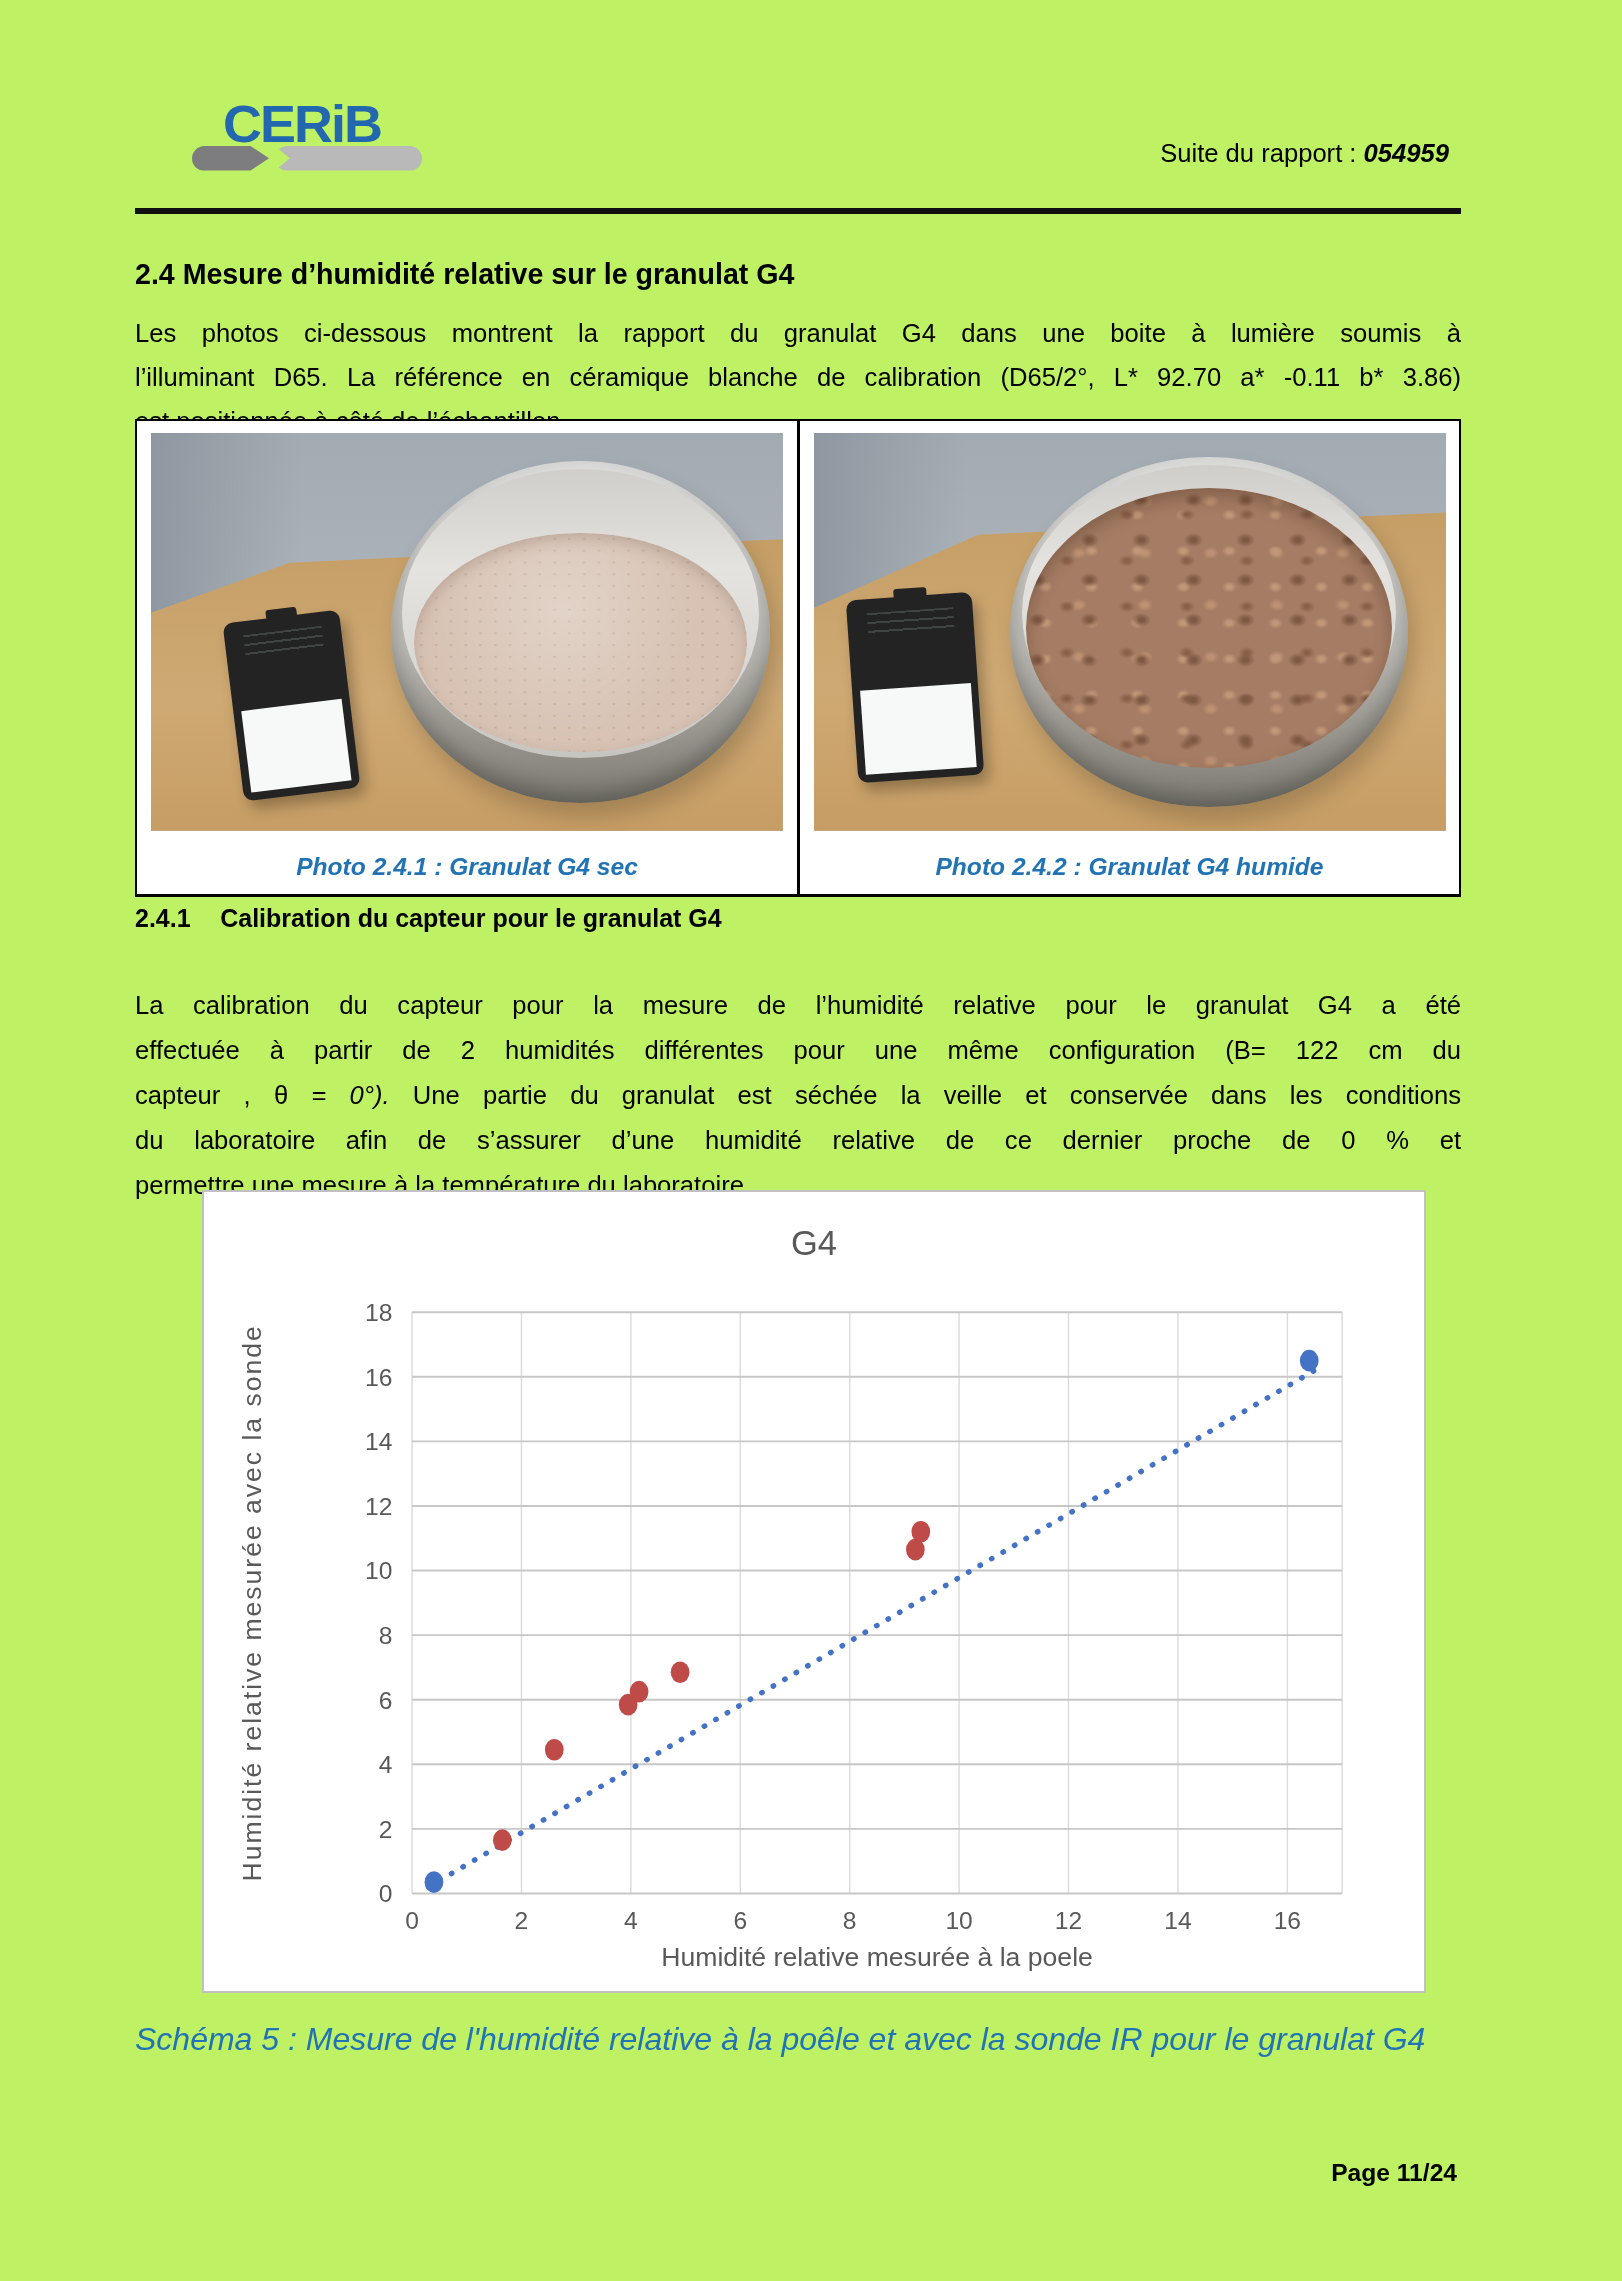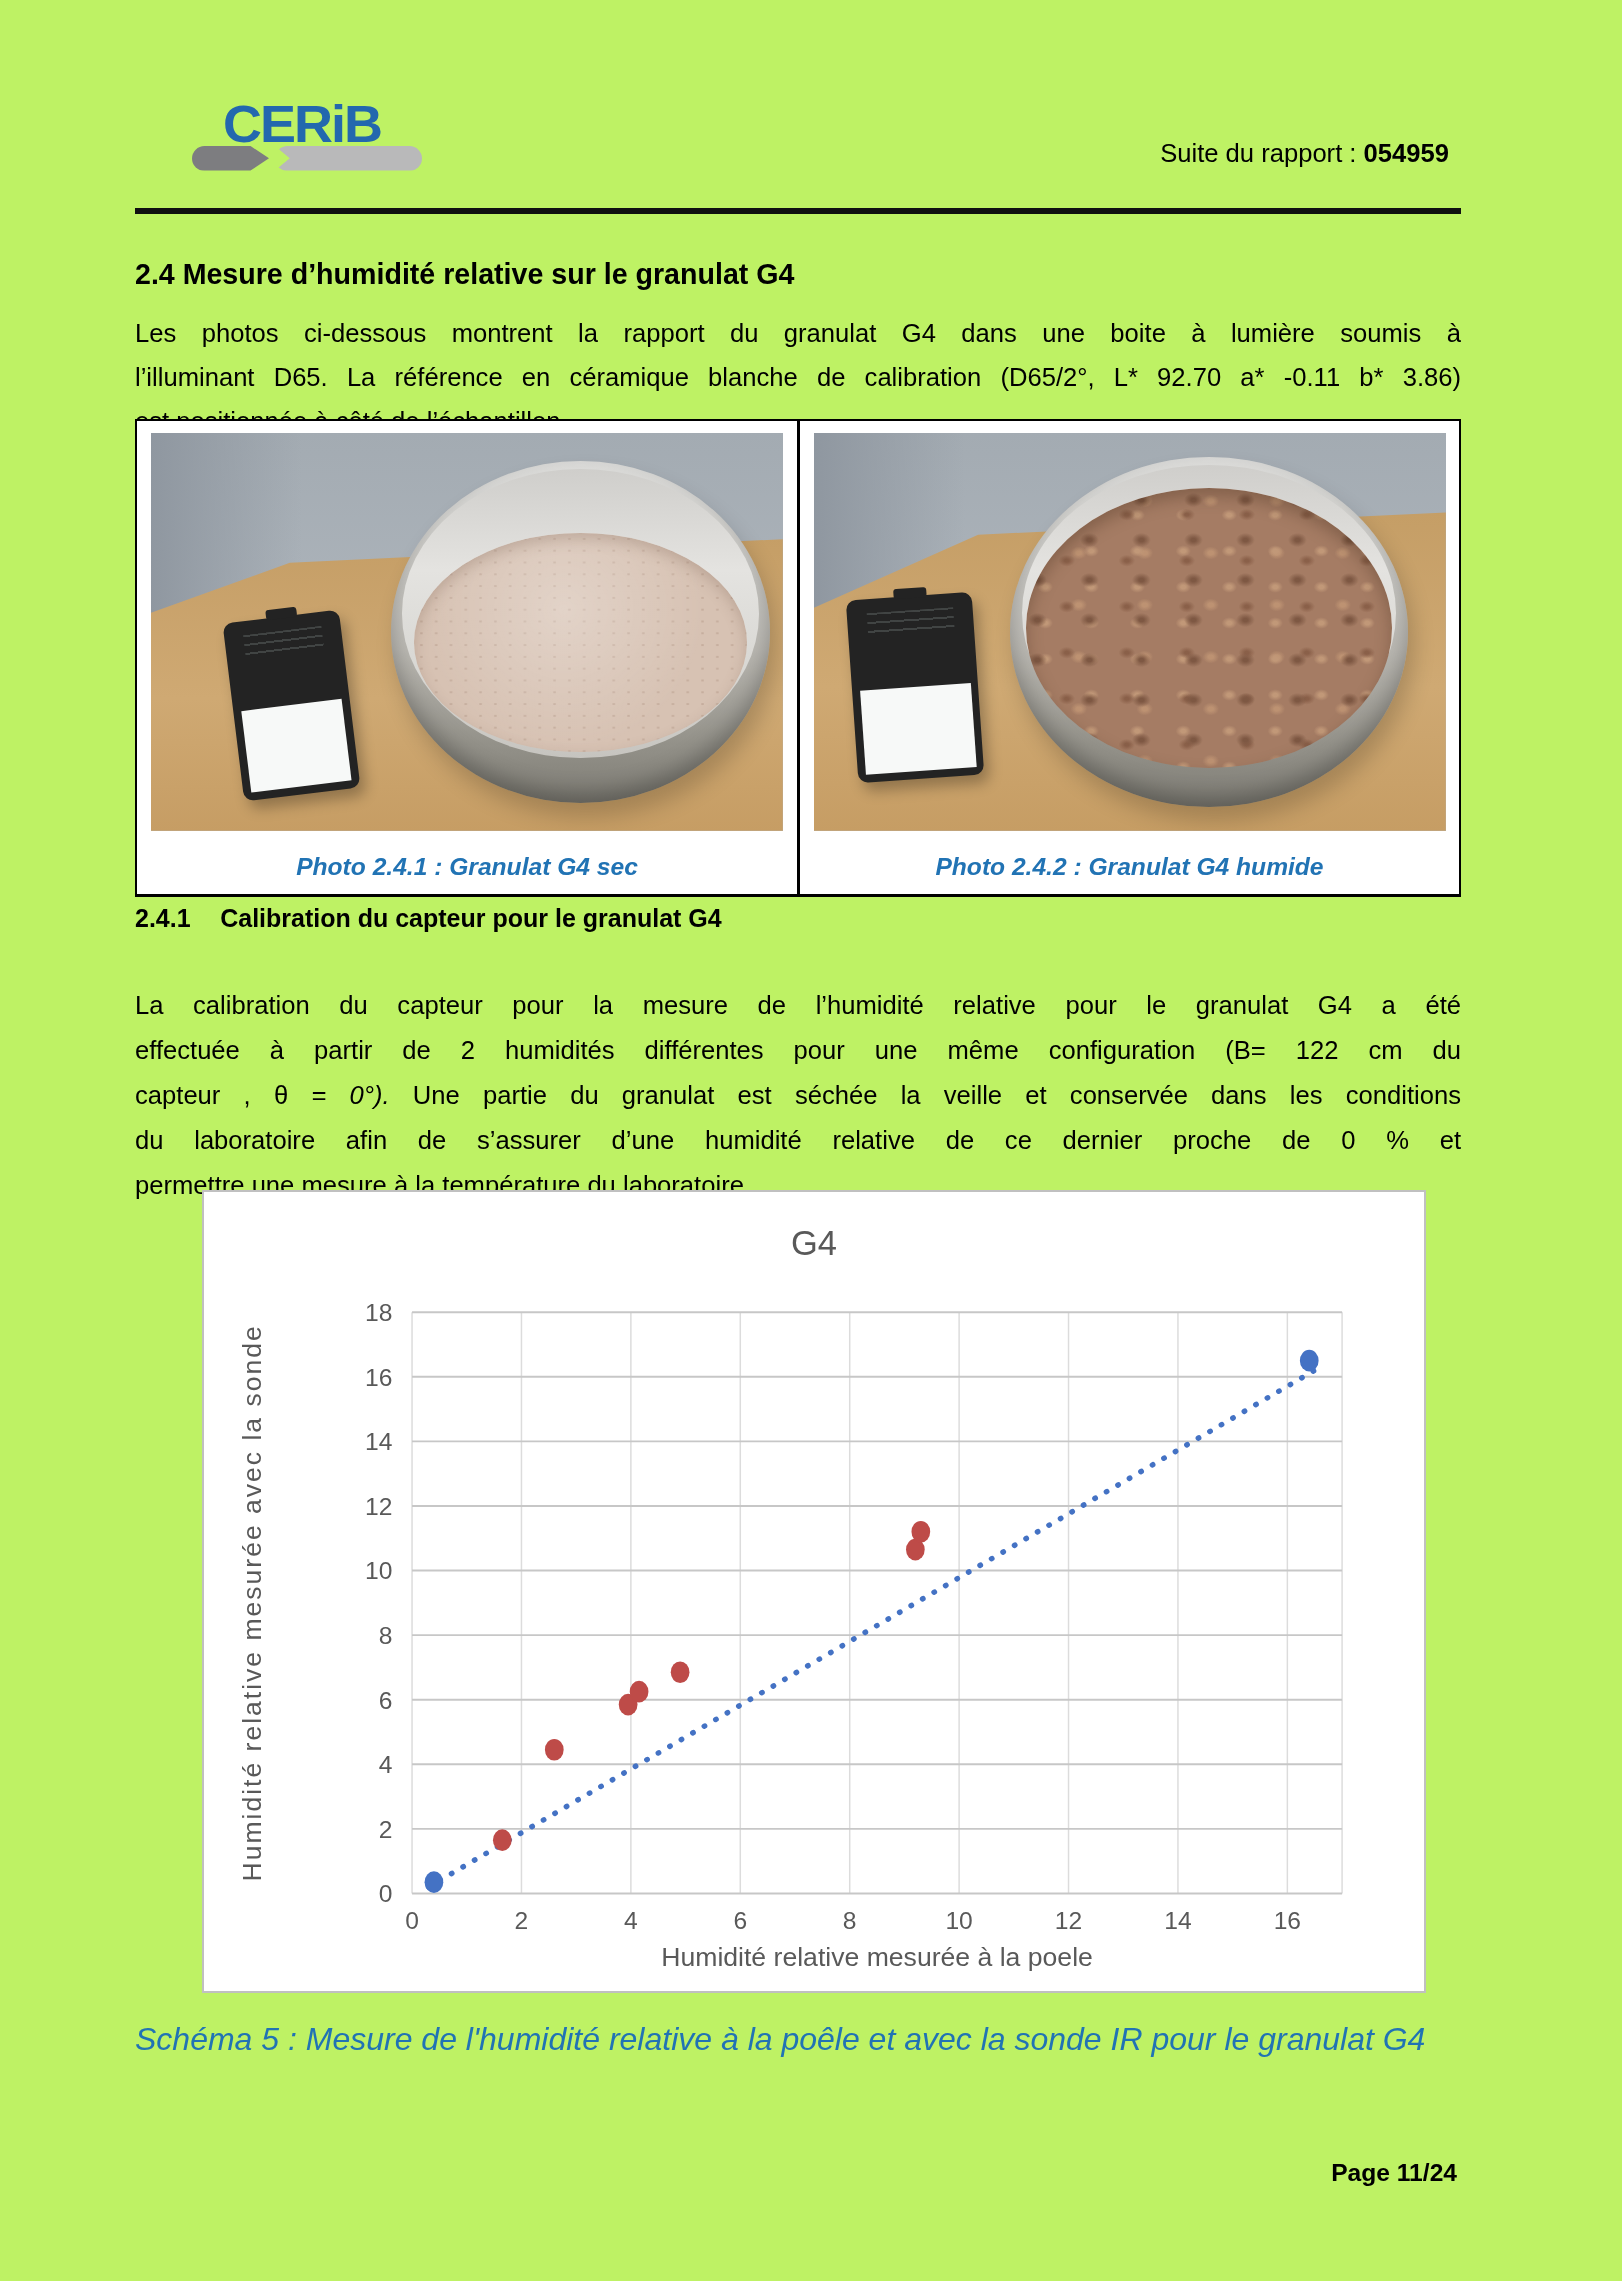--- a/index.html
+++ b/index.html
@@ -8,21 +8,21 @@
 
   
   .logo-word{position:absolute;left:223px;top:93px;font-size:54px;font-weight:800;
              letter-spacing:-2px;color:#2368AE;transform:scaleY(.95);}
   .logo-bar{position:absolute;left:192px;top:146px;width:230px;height:24.6px;}
   .logo-bar .seg-dark{position:absolute;left:0;top:0;width:77px;height:24.6px;background:#7d7d80;
       border-radius:12.8px;clip-path:polygon(0 0,76% 0,100% 50%,76% 100%,0 100%);}
   .logo-bar .seg-light{position:absolute;left:83px;top:0;width:147px;height:24.6px;background:#b9b9ba;
       border-radius:12.8px;clip-path:polygon(0 0,100% 0,100% 100%,0 100%,10% 50%);}
   .report-ref{position:absolute;top:139px;right:173px;font-size:25.6px;color:#000;}
-  .report-ref b{font-weight:700;}
+  .report-ref b{font-weight:700;font-style:italic;}
   .header-rule{position:absolute;left:135px;top:208px;width:1326px;height:5.9px;background:#101010;}
 
   
   .h1{position:absolute;left:135px;top:258px;font-size:28.6px;font-weight:700;color:#000;}
   .h1 .num{margin-right:7.9px;margin-top:31px;}
   .h2{position:absolute;left:135px;top:904px;font-size:25px;font-weight:700;color:#000;}
   .h2 .num{margin-right:29.6px;}
   .para{position:absolute;left:135px;width:1326px;font-size:25.6px;line-height:44px;color:#000;}
   #intro-para{top:311px;}
   #body-para{top:983px;line-height:45px;}

